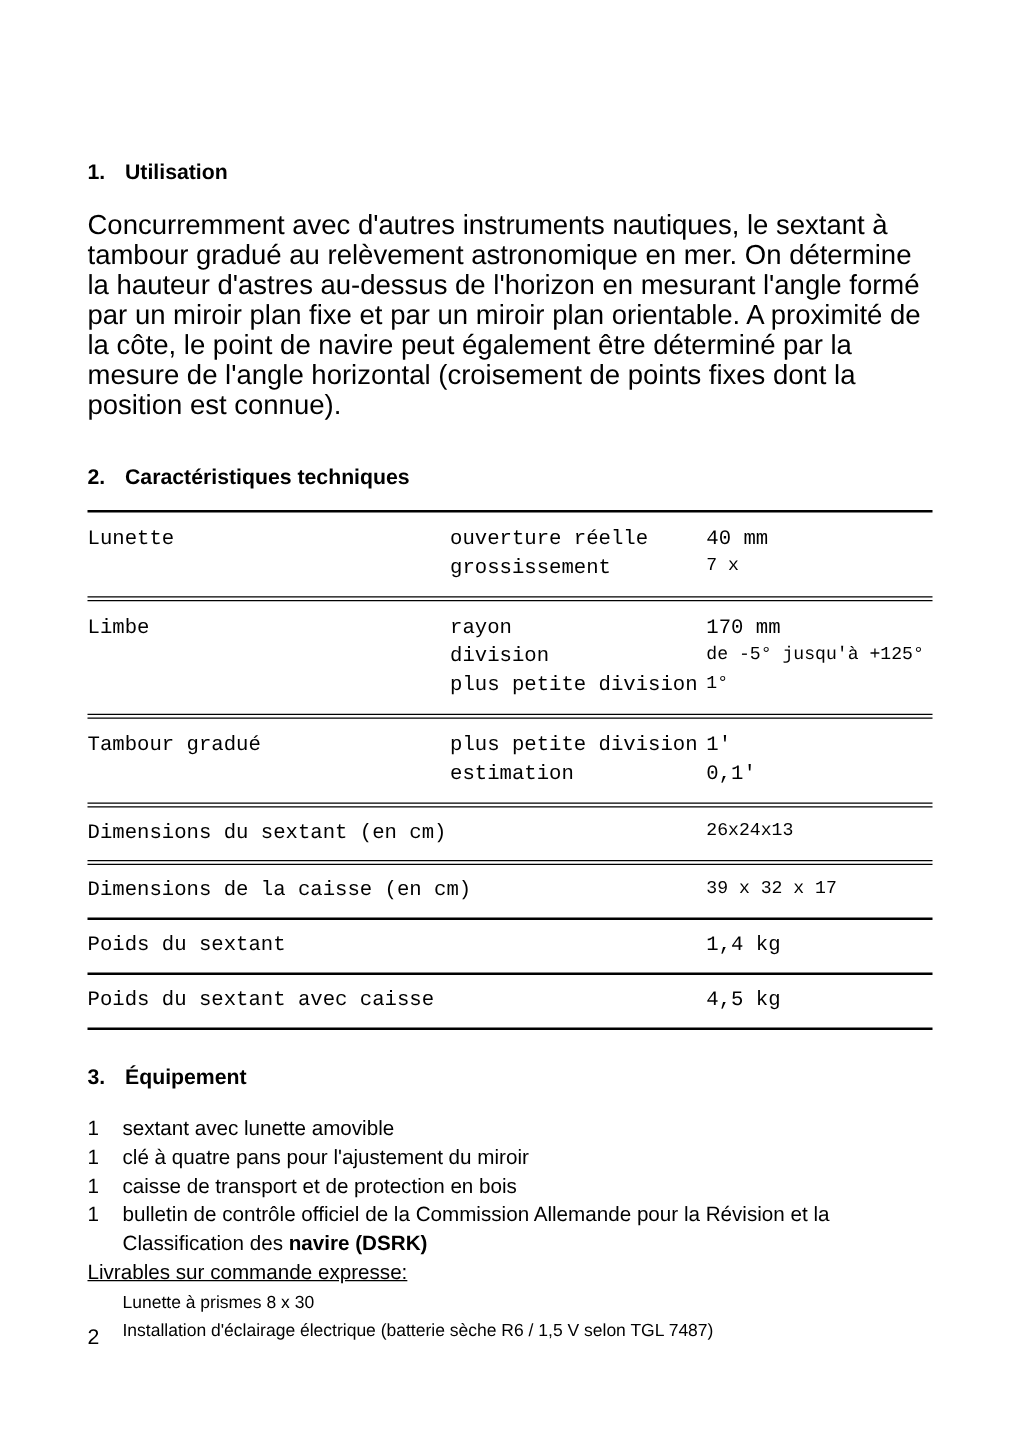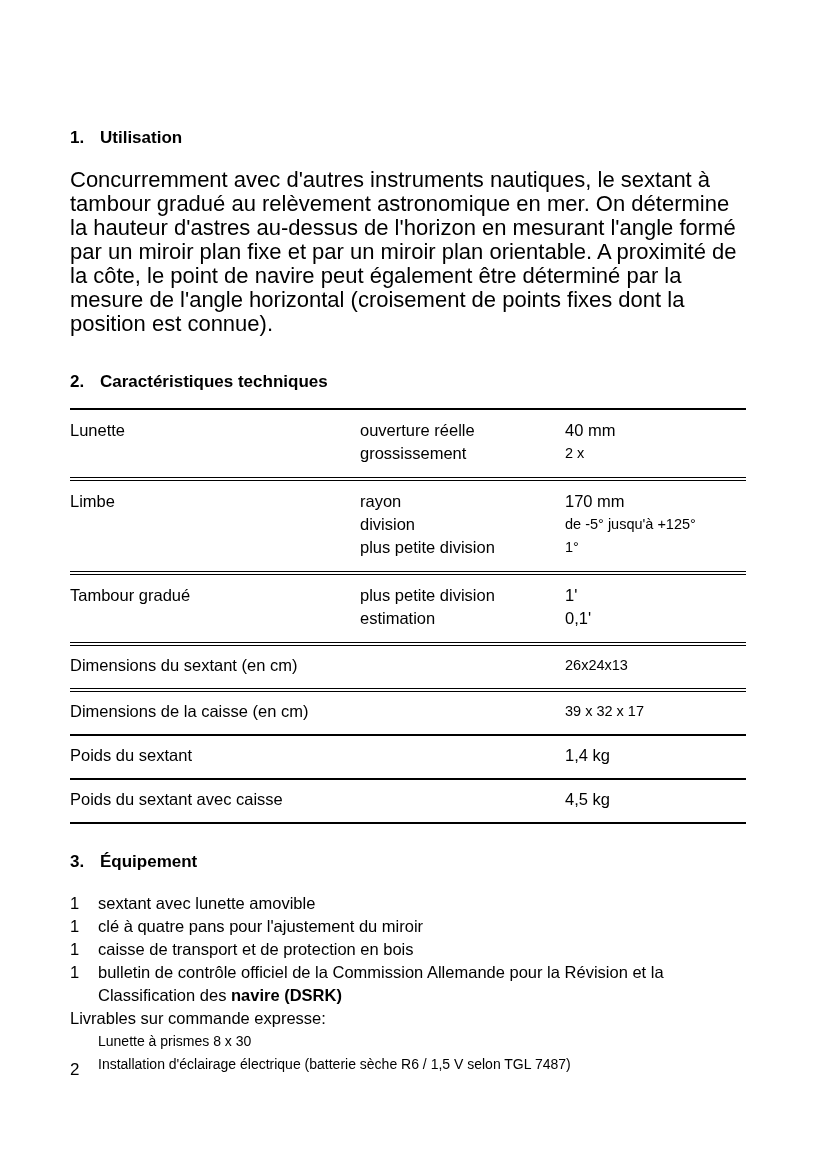--- a/index.html
+++ b/index.html
@@ -29,21 +29,21 @@
   .heading .num { width: 30px; flex: 0 0 30px; }
   .h1 { margin-bottom: 20px; }
   .h2 { margin-top: 36px; margin-bottom: 16px; }
   .h3 { margin-top: 28px; margin-bottom: 20px; }
   .para {
     font-size: 22px;
     line-height: 24px;
     margin: 0;
   }
   
-  .tbl { width: 676px; }
+  .tbl { width: 676px; font-family: Liberation Mono, monospace; }
   .rule { border-top: 2px solid #000; height: 0; }
   .rule-double {
     height: 4px;
     border-top: 1.5px solid #000;
     border-bottom: 1.5px solid #000;
   }
   .trow {
     display: grid;
     grid-template-columns: 290px 205px 1fr;
     font-size: 16.5px;
@@ -55,20 +55,21 @@
   
   .eq-item {
     display: grid;
     grid-template-columns: 28px 1fr;
     font-size: 16.5px;
     line-height: 23px;
   }
   .eq-note {
     font-size: 16.5px;
     line-height: 23px;
+    text-decoration: underline;
   }
   .eq-sub {
     padding-left: 28px;
     font-size: 14px;
     line-height: 23px;
     max-width: 628px;
   }
   .bold { font-weight: bold; }
   .page-number {
     position: absolute;
@@ -98,21 +99,21 @@
       <div class="rule"></div>
 
       <div class="trow">
         <div>Lunette</div>
         <div>
           <div>ouverture réelle</div>
           <div>grossissement</div>
         </div>
         <div>
           <div>40 mm</div>
-          <div class="sm">2 x</div>
+          <div class="sm">7 x</div>
         </div>
       </div>
       <div class="rule-double"></div>
 
       <div class="trow">
         <div>Limbe</div>
         <div>
           <div>rayon</div>
           <div>division</div>
           <div>plus petite division</div>

